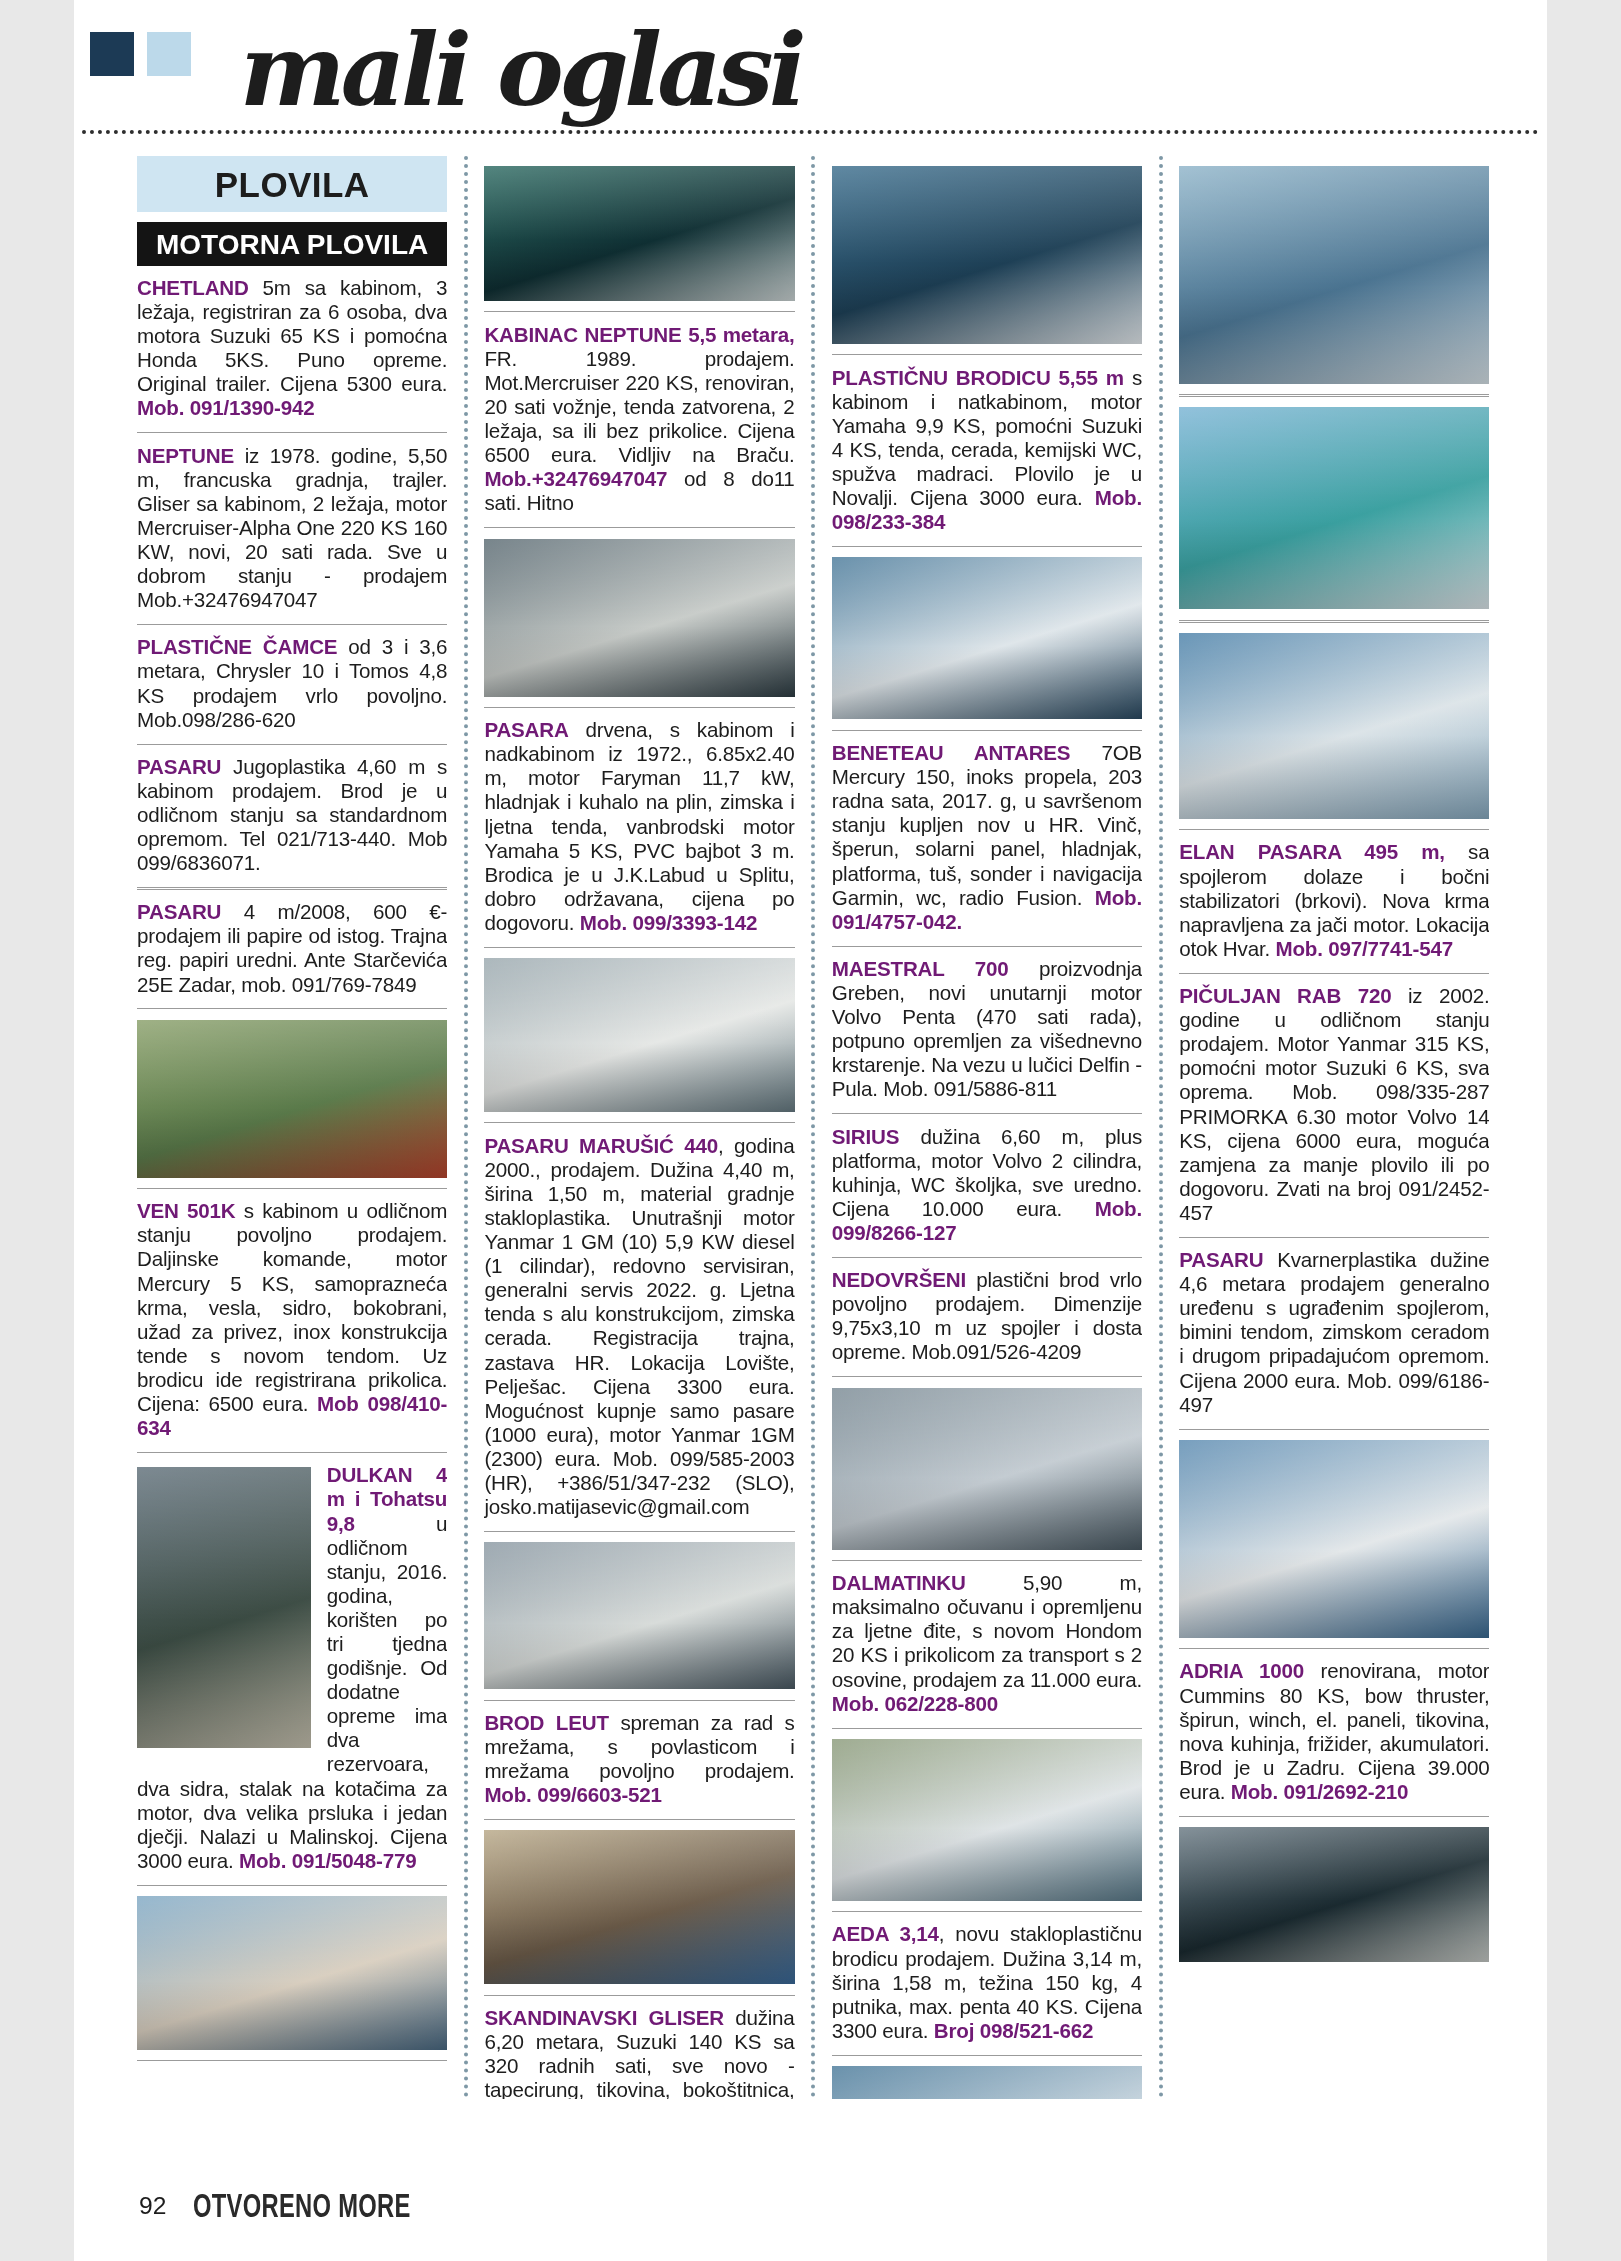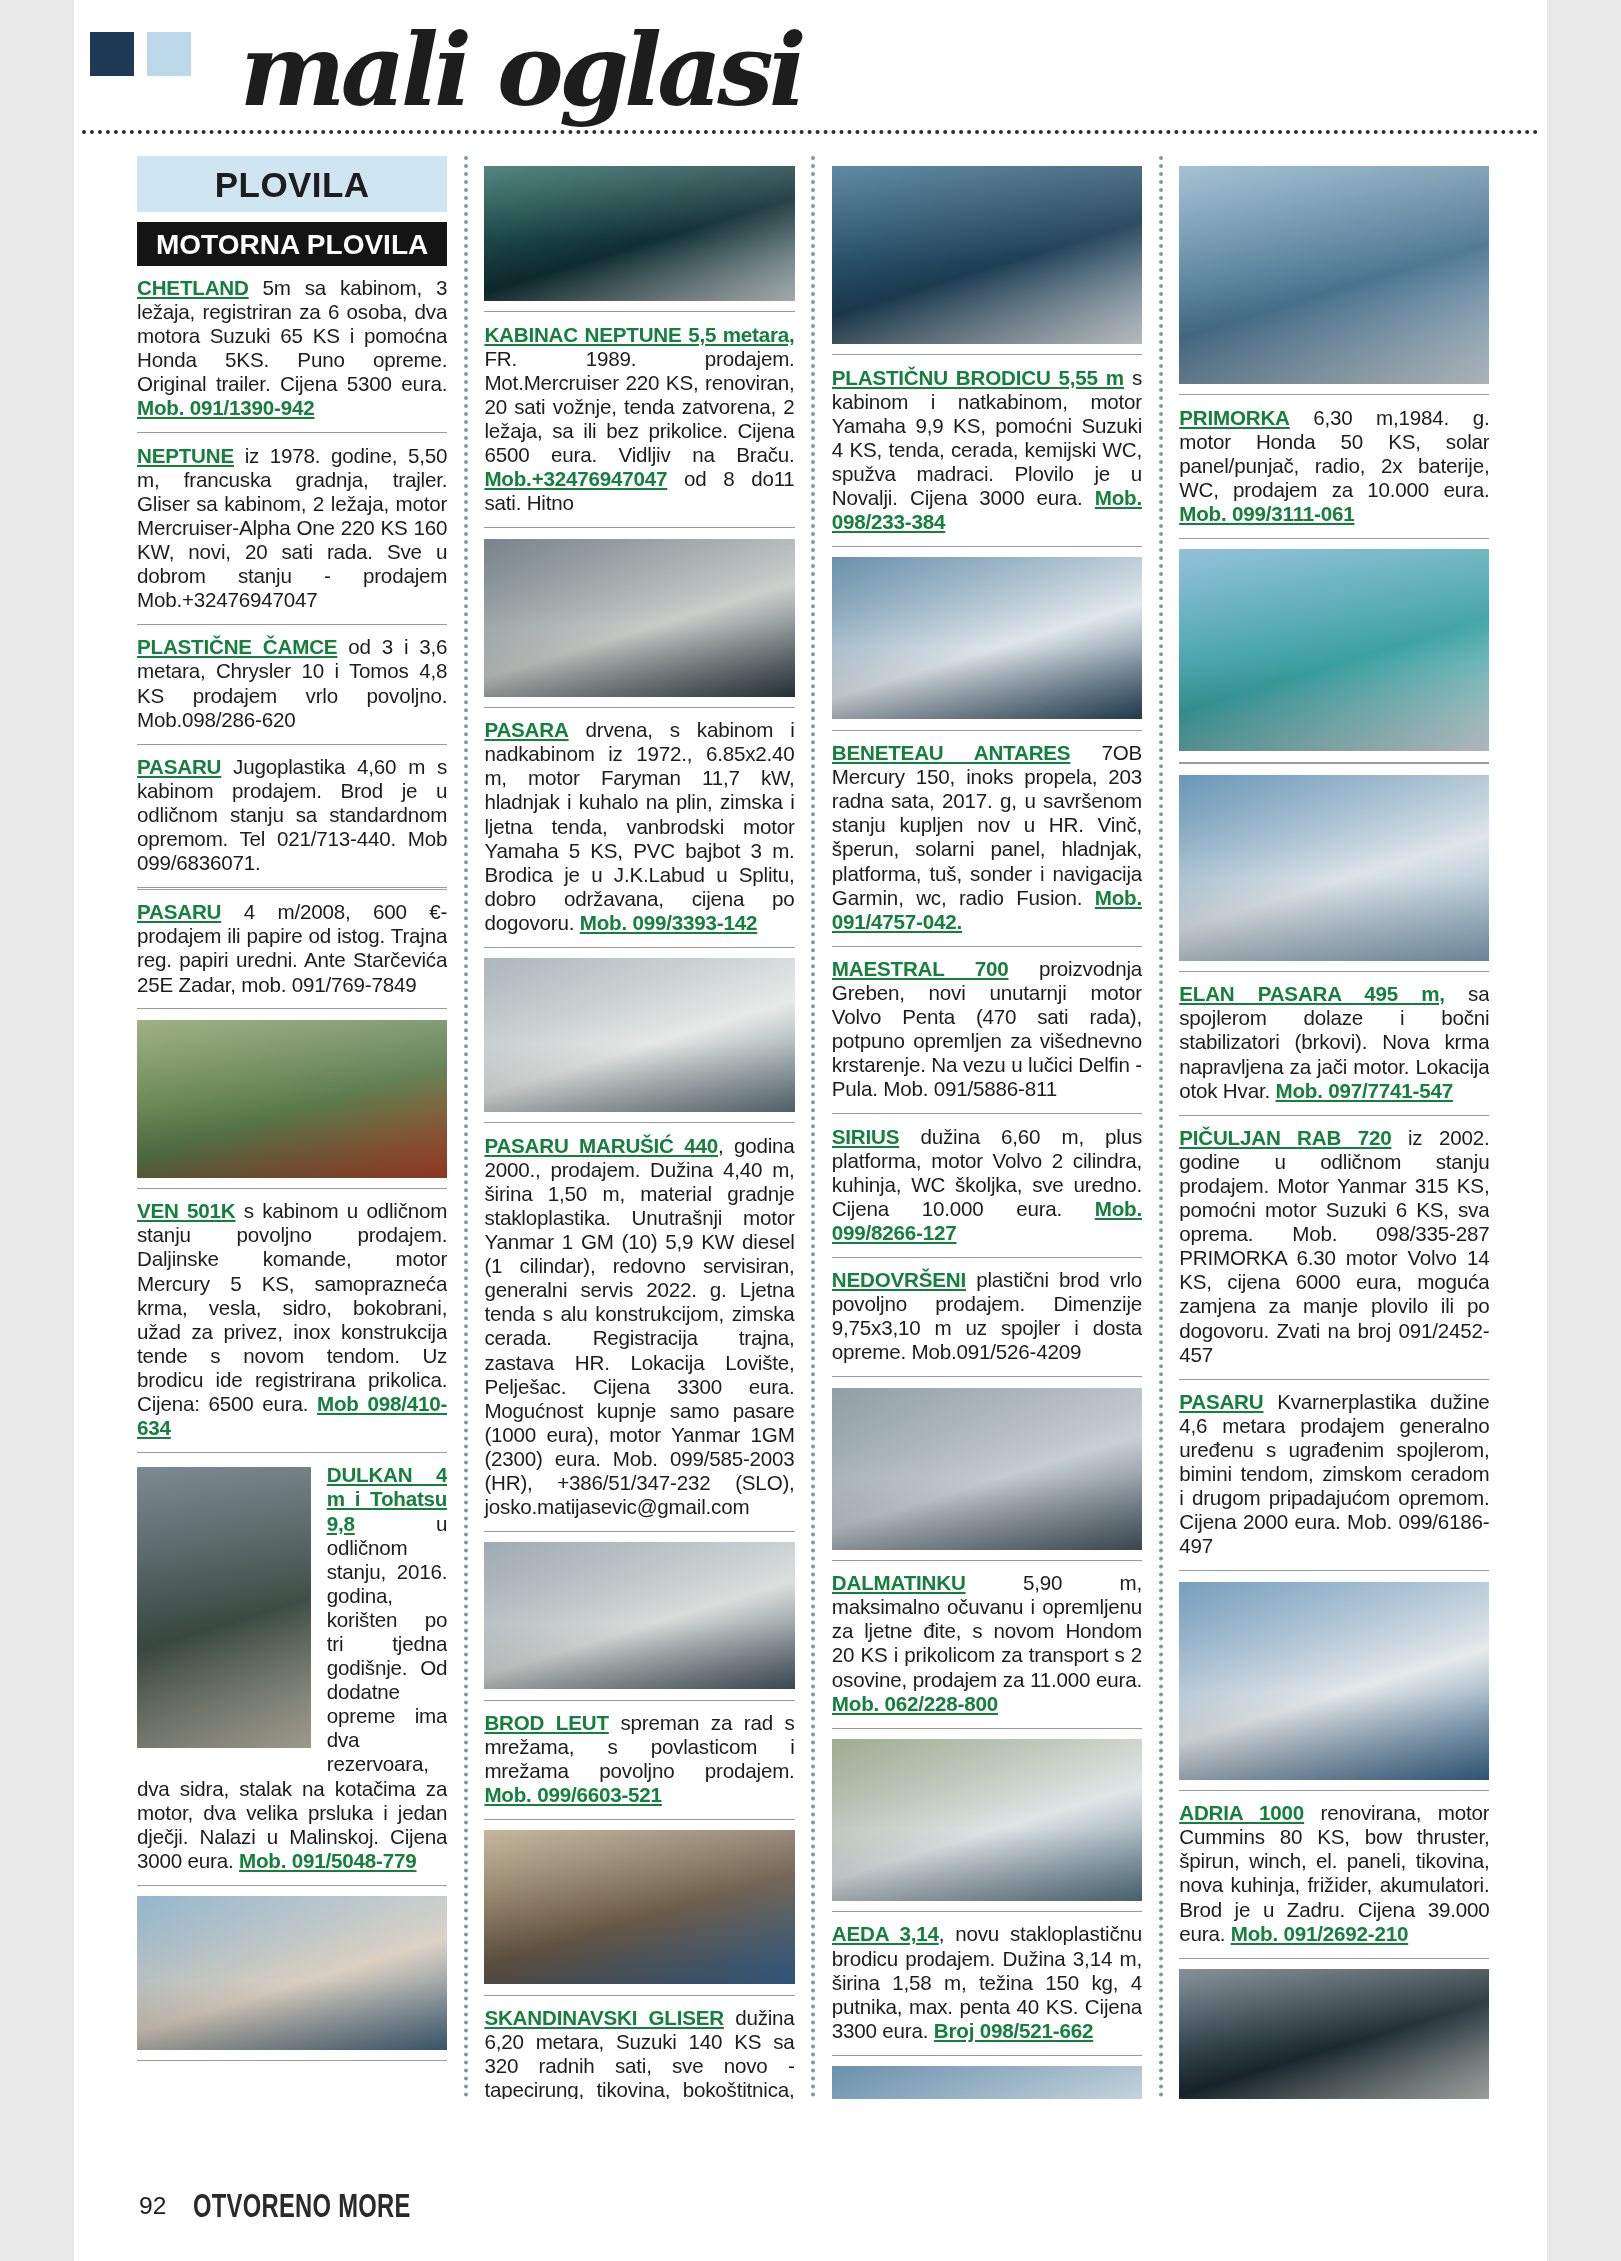--- a/index.html
+++ b/index.html
@@ -18,21 +18,21 @@
   main{display:flex;padding:22px 41px 0 63px;height:1965px;box-sizing:border-box;}
   .col{flex:1 1 0;padding:0 16.6px;overflow:hidden;min-width:0;}
   .col:first-child{padding-left:0;}
   .col + .col{border-left:4px dotted var(--column-dot,#7e98a6);}
   .section-head{background:var(--section-bg,#cfe5f2);text-align:center;font-weight:bold;
                 font-size:35px;padding:9.5px 0 7.1px;letter-spacing:0.4px;}
   .subsection-head{background:var(--subsection-bg,#141414);color:var(--subsection-fg,#fff);
                    text-align:center;font-weight:bold;font-size:28px;padding:7.1px 0 5.5px;margin-top:9.5px;}
   .ad{font-size:20.6px;line-height:1.17;text-align:justify;padding:9.5px 0 11px;letter-spacing:-0.2px;
       overflow:hidden;}
-  .ad b{color:#15803d;text-decoration:underline;}
+  .ad b{color:#701a75;}
   .rule{border-top:1.6px solid var(--rule-grey,#9b9b9b);margin:0.8px 0;}
   .photo{margin:10.3px 0;position:relative;}
   .photo::after, .float-photo::after{content:"";position:absolute;inset:0;
       background:linear-gradient(0deg,rgba(0,0,0,.22),rgba(0,0,0,0) 45%,rgba(255,255,255,.18));}
   .float-photo{float:left;position:relative;margin:4px 16px 4.8px 0;display:block;}
   
   footer{position:absolute;left:65px;bottom:36px;display:flex;align-items:center;gap:27px;}
   .pgnum{font-weight:normal;font-size:24.6px;}
   .brand{font-size:33px;font-weight:bold;letter-spacing:0.4px;color:#2a2a2a;
          transform:scaleX(.72);transform-origin:left center;white-space:nowrap;}
@@ -116,21 +116,20 @@
         <div class="rule"></div>
         <div class="photo" style="height: 162px; background: linear-gradient(163deg, rgb(138, 154, 122) 0%, rgb(223, 228, 230) 55%, rgb(90, 122, 138) 100%);"></div>
         <div class="rule"></div>
         <div class="ad"><b>AEDA 3,14</b><span>, novu stakloplastičnu brodicu prodajem. Dužina 3,14 m, širina 1,58 m, težina 150 kg, 4 putnika, max. penta 40 KS. Cijena 3300 eura. </span><b>Broj 098/521-662</b></div>
         <div class="rule"></div>
         <div class="photo" style="height: 214px; background: linear-gradient(163deg, rgb(74, 122, 154) 0%, rgb(226, 232, 236) 55%, rgb(42, 90, 122) 100%);"></div>
       </div>
       <div class="col">
         <div class="photo" style="height: 218px; background: linear-gradient(163deg, rgb(143, 180, 201) 0%, rgb(74, 115, 144) 55%, rgb(217, 228, 234) 100%);"></div>
         <div class="rule"></div>
-        <div class="ad"><b>PRIMORKA</b><span> 6,30 m,1984. g. motor Honda 50 KS, solar panel/punjač, radio, 2x baterije, WC, prodajem za 10.000 eura. </span><b>Mob. 099/3111-061</b></div>
         <div class="rule"></div>
         <div class="photo" style="height: 202px; background: linear-gradient(163deg, rgb(122, 180, 212) 0%, rgb(58, 160, 160) 55%, rgb(223, 232, 236) 100%);"></div>
         <div class="rule"></div>
         <div class="rule"></div>
         <div class="photo" style="height: 186px; background: linear-gradient(163deg, rgb(74, 128, 168) 0%, rgb(220, 228, 232) 55%, rgb(136, 170, 192) 100%);"></div>
         <div class="rule"></div>
         <div class="ad"><b>ELAN PASARA 495 m,</b><span> sa spojlerom dolaze i bočni stabilizatori (brkovi). Nova krma napravljena za jači motor. Lokacija otok Hvar. </span><b>Mob. 097/7741-547</b></div>
         <div class="rule"></div>
         <div class="ad"><b>PIČULJAN RAB 720</b><span> iz 2002. godine u odličnom stanju prodajem. Motor Yanmar 315 KS, pomoćni motor Suzuki 6 KS, sva oprema. Mob. 098/335-287 PRIMORKA 6.30 motor Volvo 14 KS, cijena 6000 eura, moguća zamjena za manje plovilo ili po dogovoru. Zvati na broj 091/2452-457</span></div>
         <div class="rule"></div>

